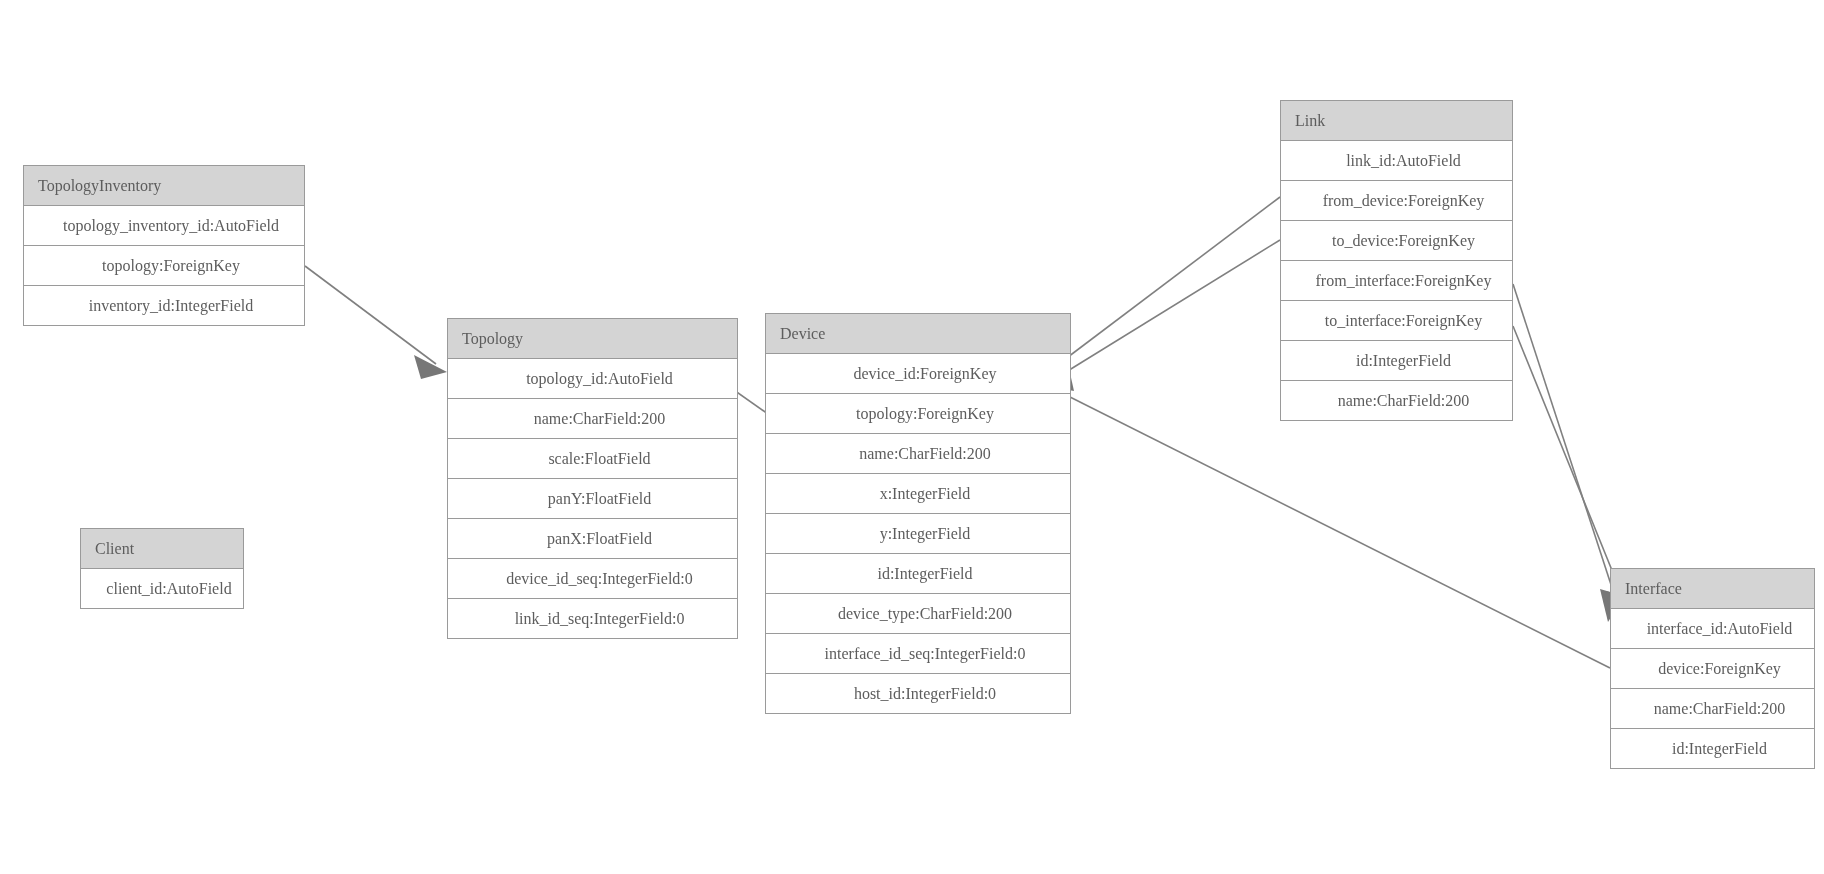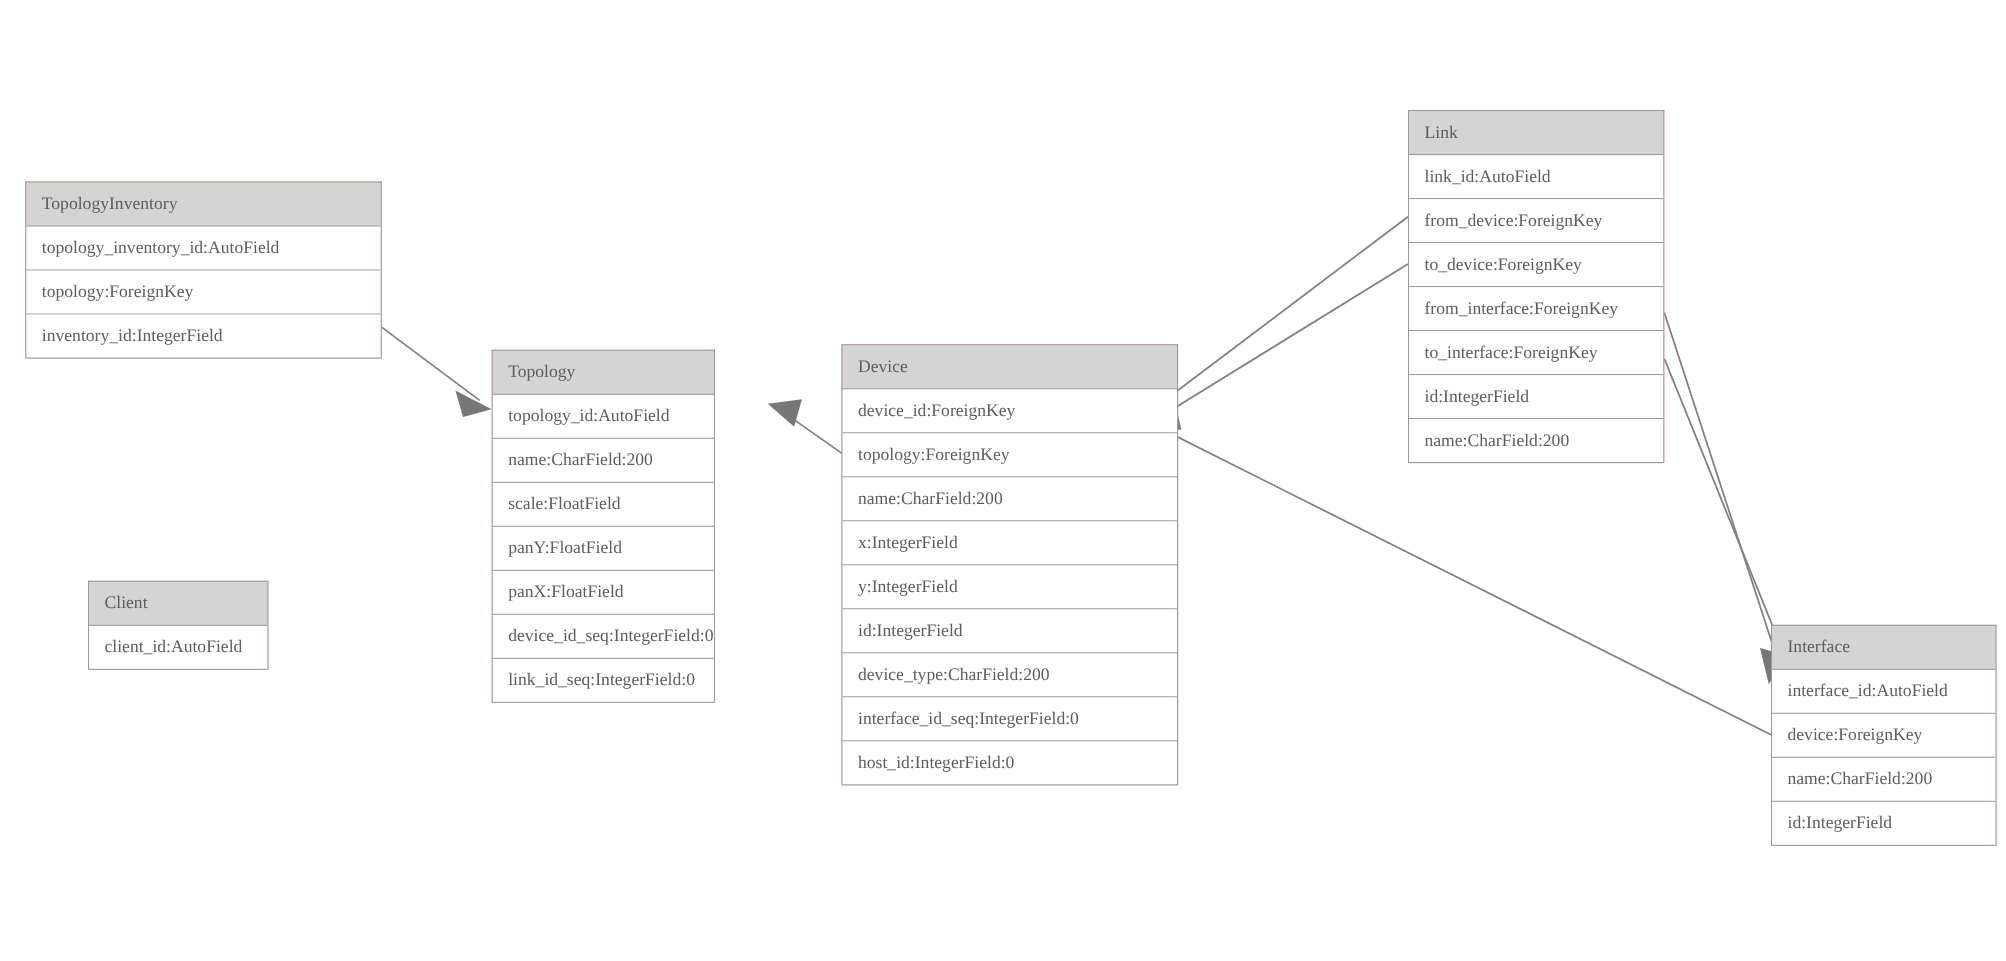--- a/index.html
+++ b/index.html
@@ -8,21 +8,21 @@
     font-family:"Liberation Serif","DejaVu Serif",serif;
     width:1824px;height:874px;position:relative;overflow:hidden;
   }
   #canvas{position:absolute;left:0;top:0;width:1824px;height:874px;}
   #edges{position:absolute;left:0;top:0;width:1824px;height:874px;pointer-events:none;}
 
   .entity{
     position:absolute;
     box-sizing:border-box;
     border:1px solid #9a9a9a;
-    background:#fca5a5;
+    background:#fde047;
     border-bottom:none;
   }
   .entity .hdr{
     box-sizing:border-box;
     background:#d4d4d4;
     border-bottom:1px solid #9a9a9a;
     color:#5d5d5d;
     font-size:16px;
     line-height:39px;
     height:40px;
@@ -34,20 +34,21 @@
     box-sizing:border-box;
     background:#ffffff;
     border-bottom:1px solid #9a9a9a;
     color:#5d5d5d;
     font-size:16px;
     line-height:39px;
     height:40px;
     padding:0 0 0 14px;
     white-space:nowrap;
     overflow:hidden;
+    text-align:center;
   }
 </style>
 </head>
 <body>
 
 <div id="canvas">
 
   <svg id="edges" viewBox="0 0 1824 874" xmlns="http://www.w3.org/2000/svg">
 
     <g>
@@ -80,31 +81,31 @@
       <polygon points="1608,622 1600,589 1624,596" fill="#777777"></polygon>
     </g>
 
     <g>
       <line x1="1513" y1="326" x2="1624" y2="600" stroke="#808080" stroke-width="1.6"></line>
       <polygon points="1612,624 1606,591 1630,598" fill="#777777"></polygon>
     </g>
   </svg>
 
   <div id="entities-host">
-      <div class="entity" style="left: 23px; top: 165px; width: 324px;">
+      <div class="entity" style="left: 23px; top: 165px; width: 282px;">
         <div class="hdr">TopologyInventory</div>
         <div class="row">topology_inventory_id:AutoField</div>
         <div class="row">topology:ForeignKey</div>
         <div class="row">inventory_id:IntegerField</div>
       </div>
       <div class="entity" style="left: 80px; top: 528px; width: 164px;">
         <div class="hdr">Client</div>
         <div class="row">client_id:AutoField</div>
       </div>
-      <div class="entity" style="left: 447px; top: 318px; width: 203px;">
+      <div class="entity" style="left: 447px; top: 318px; width: 291px;">
         <div class="hdr">Topology</div>
         <div class="row">topology_id:AutoField</div>
         <div class="row">name:CharField:200</div>
         <div class="row">scale:FloatField</div>
         <div class="row">panY:FloatField</div>
         <div class="row">panX:FloatField</div>
         <div class="row">device_id_seq:IntegerField:0</div>
         <div class="row">link_id_seq:IntegerField:0</div>
       </div>
       <div class="entity" style="left: 765px; top: 313px; width: 306px;">

